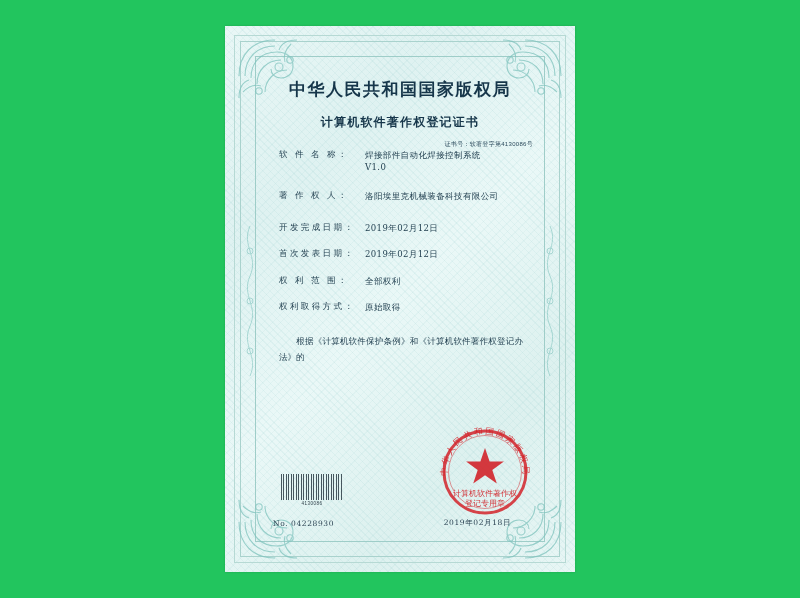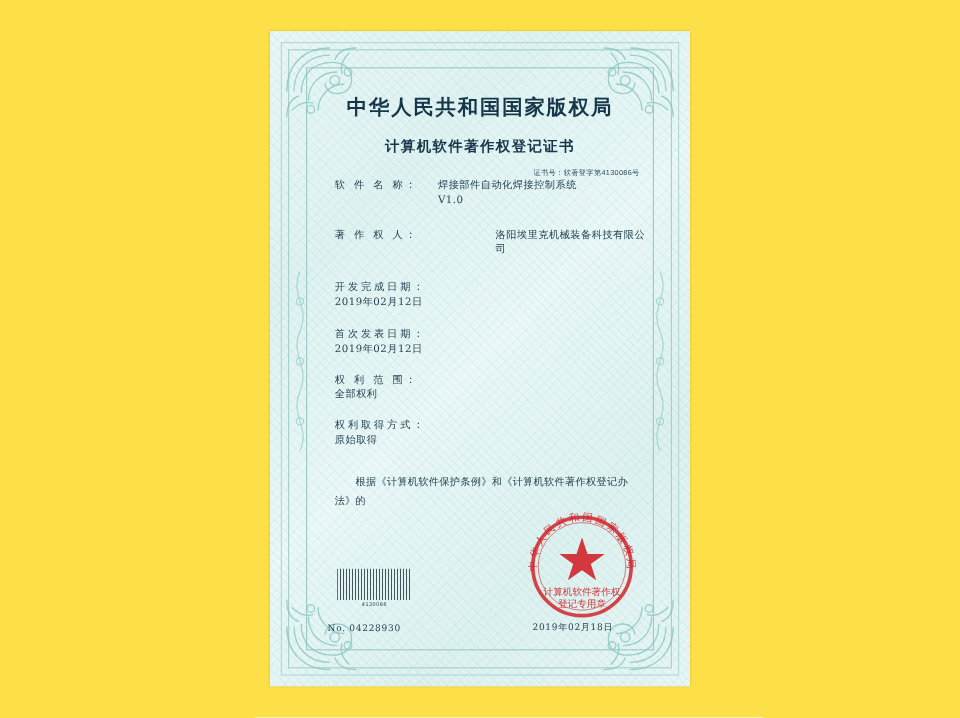--- a/index.html
+++ b/index.html
@@ -10,21 +10,21 @@
   body {
     width: 800px;
     height: 598px;
     font-family: "Liberation Sans", sans-serif;
     overflow: hidden;
   }
   .page {
     position: relative;
     width: 800px;
     height: 598px;
-    background: #fde047;
+    background: #22c55e;
   }
   
   .certificate {
     position: absolute;
     left: 225px;
     top: 26px;
     width: 350px;
     height: 546px;
     background: linear-gradient(135deg, #e9f7f6 0%, #dff2f1 25%, #eaf8f7 50%, #ddf1ef 75%, #e8f6f5 100%);
     box-shadow: 0 0 2px rgba(0,0,0,0.18);
@@ -140,21 +140,21 @@
     letter-spacing: 0.4px;
     line-height: 1.45;
   }
   .field-value .v2 {
     display: block;
   }
   .fields-lower {
     margin-top: 20px;
     padding-left: 18px;
   }
-  .fields-lower .field-row { margin-bottom: 14px; flex-direction: column; }
+  .fields-lower .field-row { margin-bottom: 14px; }
   .fields-lower .field-label { width: 86px; }
 
   .paragraph {
     margin-top: 20px;
     padding: 0 16px 0 18px;
     font-size: 8.5px;
     line-height: 1.9;
     font-family: "DejaVu Serif", "Liberation Serif", serif;
     color: #1d3b4c;
     text-align: justify;
@@ -324,21 +324,21 @@
       <div class="cert-no">证书号：软著登字第4130086号</div>
 
       <div class="fields">
         <div class="field-row">
           <div class="field-label">软 件 名 称：</div>
           <div class="field-value">
             <span>焊接部件自动化焊接控制系统</span>
             <span class="v2">V1.0</span>
           </div>
         </div>
-        <div class="field-row" style="margin-top:16px;gap:48px;">
+        <div class="field-row" style="margin-top:16px;">
           <div class="field-label">著 作 权 人：</div>
           <div class="field-value">洛阳埃里克机械装备科技有限公司</div>
         </div>
       </div>
 
       <div class="fields-lower">
         <div class="field-row">
           <div class="field-label">开发完成日期：</div>
           <div class="field-value">2019年02月12日</div>
         </div>

